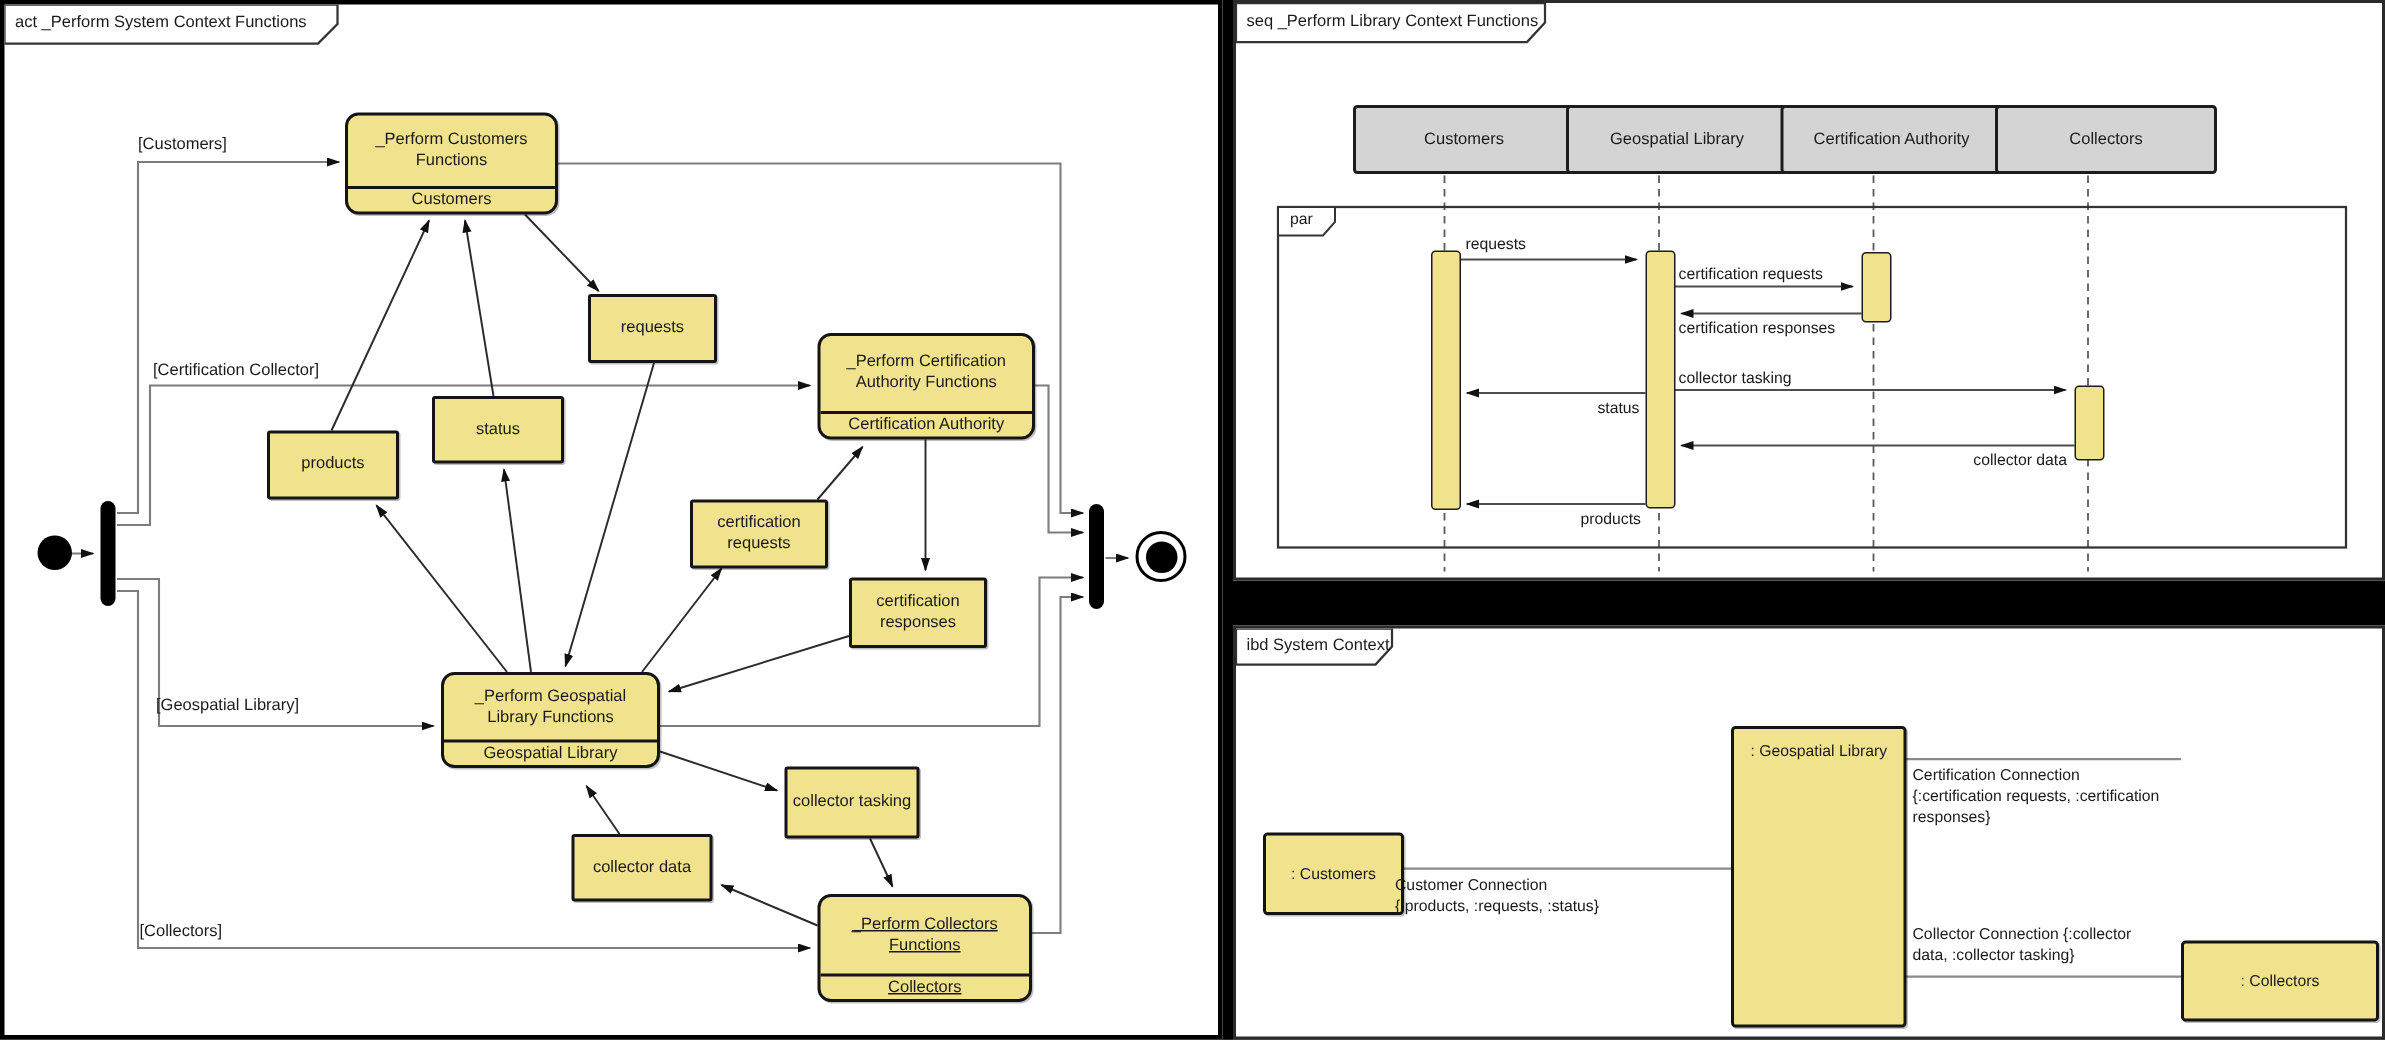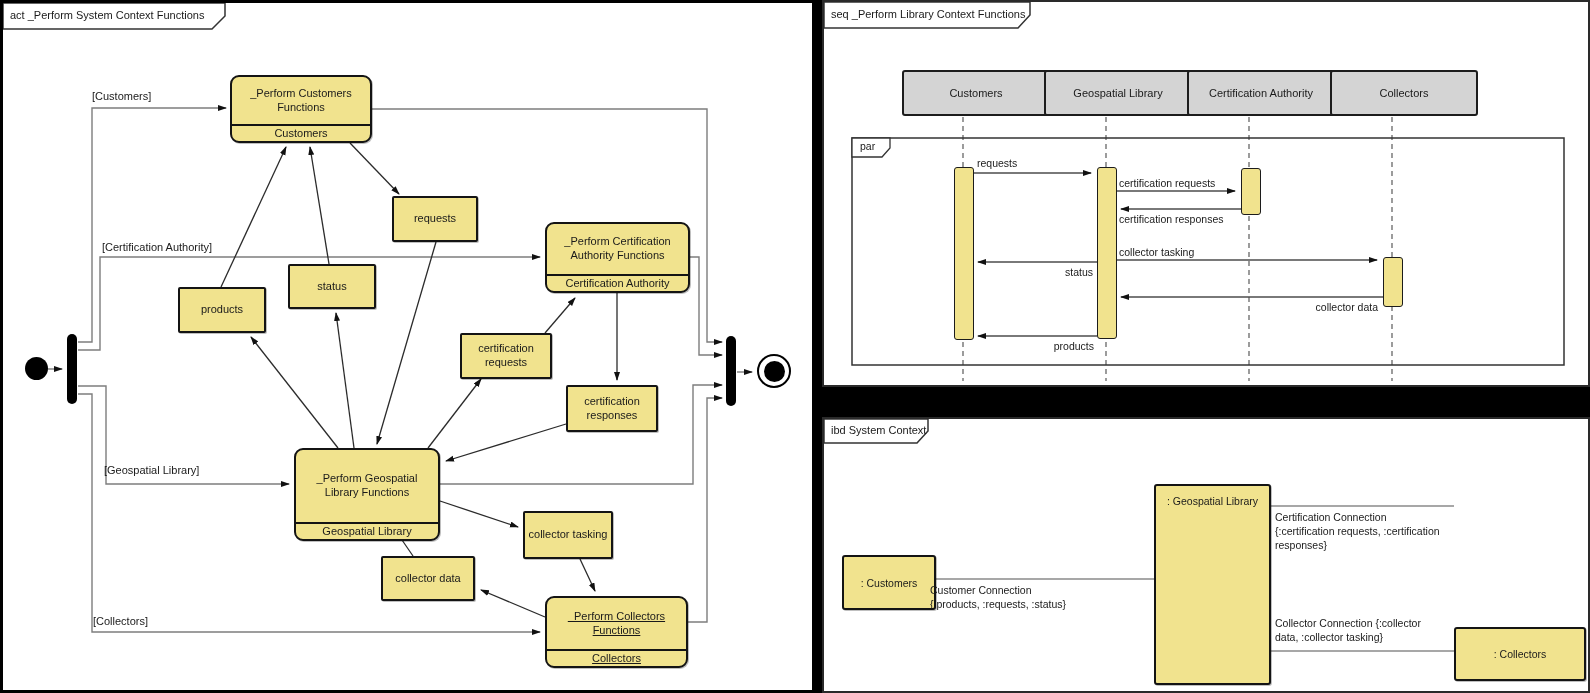--- a/index.html
+++ b/index.html
@@ -89,33 +89,33 @@
     <div class="tabtext" style="left:7px;top:6px;">act _Perform System Context Functions</div>
 
     <div class="dot abs" style="left:22px;top:354px;width:23px;height:23px;"></div>
     <div class="bar abs" style="left:64px;top:331px;width:10px;height:70px;"></div>
     <div class="bar abs" style="left:723px;top:333px;width:10px;height:70px;"></div>
     <div class="final-ring abs" style="left:754px;top:351px;width:34px;height:34px;">
         <div></div>
       </div>
 
     <div class="guard" style="left:89px;top:87px;">[Customers]</div>
-    <div class="guard" style="left:99px;top:238px;">[Certification Authority]</div>
+    <div class="guard" style="left:99px;top:238px;">[Certification Collector]</div>
     <div class="guard" style="left:101px;top:461px;">[Geospatial Library]</div>
     <div class="guard" style="left:90px;top:612px;">[Collectors]</div>
 
     <div class="action abs" style="left:227px;top:72px;width:142px;height:68px;">
       <div class="action-title">_Perform Customers Functions</div>
       <div class="action-part">Customers</div>
     </div>
     <div class="action abs" style="left:542px;top:219px;width:145px;height:71px;">
       <div class="action-title">_Perform Certification Authority Functions</div>
       <div class="action-part">Certification Authority</div>
     </div>
-    <div class="action abs" style="left:291px;top:445px;width:146px;height:93px;">
+    <div class="action abs" style="left:291px;top:445px;width:146px;height:64px;">
       <div class="action-title">_Perform Geospatial Library Functions</div>
       <div class="action-part">Geospatial Library</div>
     </div>
     <div class="action abs" style="left:542px;top:593px;width:143px;height:72px;text-decoration:underline;">
       <div class="action-title">_Perform Collectors Functions</div>
       <div class="action-part">Collectors</div>
     </div>
 
     <div class="objnode abs" style="left:389px;top:193px;width:86px;height:46px;">requests</div>
     <div class="objnode abs" style="left:285px;top:261px;width:88px;height:45px;">status</div>

